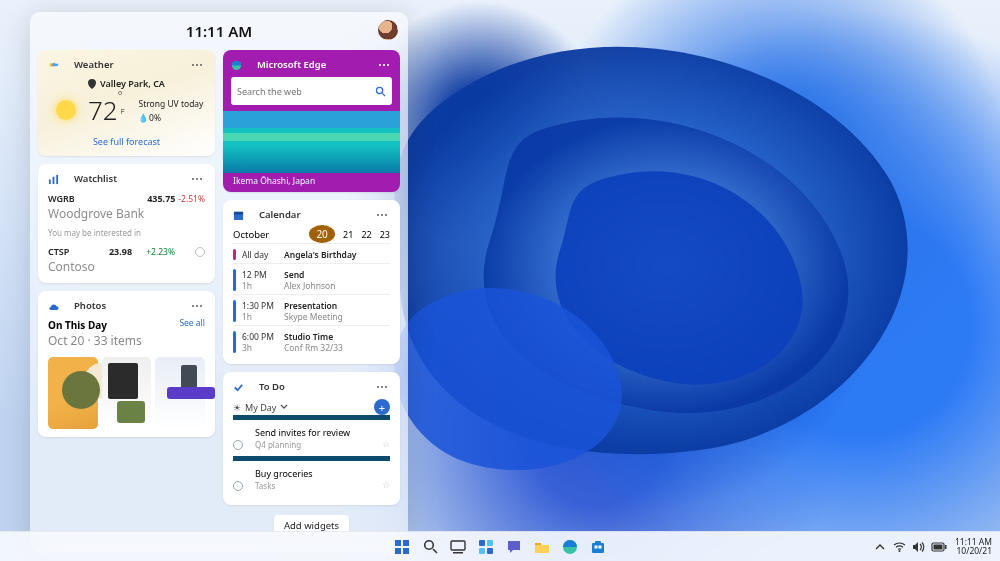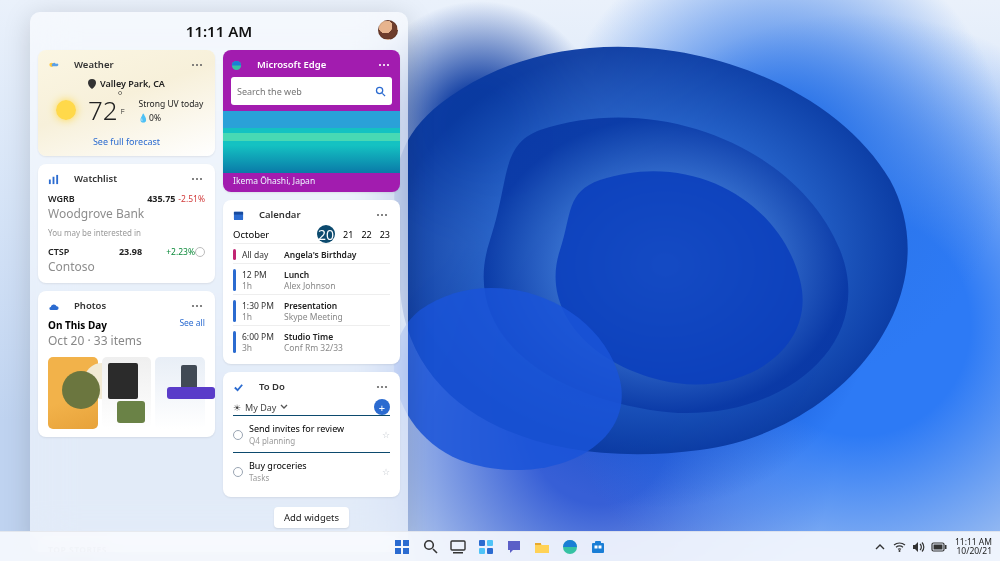--- a/index.html
+++ b/index.html
@@ -83,36 +83,36 @@
 .edge .card-header{color:#fff;}
 .edge .search{display:flex;align-items:center;background:#fff;border-radius:3px;height:28px;margin-top:6px;padding:3px 6px;gap:5px;}
 .edge .search input{border:none;outline:none;font-size:9px;flex:1;background:transparent;color:#333;}
 .edge .hero{height:62px;margin:6px -8px 0 -8px;background:linear-gradient(#2aa1d8 0 28%,#14c2c2 28% 55%,#0a7aa8 100%);position:relative;}
 .edge .hero::after{content:"";position:absolute;left:0;right:0;top:22px;height:8px;background:#48d9b4;}
 .edge .caption{font-size:8.5px;padding:2px 2px 0 2px;color:#eef6ff;}
 
 
 .calendar .month-row{display:flex;align-items:center;justify-content:space-between;font-size:9.5px;margin-top:4px;}
 .calendar .days{display:flex;gap:8px;font-size:9px;align-items:center;}
-.calendar .today{width:18px;height:18px;border-radius:50%;background:#0c4a6e;color:#fff;display:flex;align-items:center;justify-content:center;font-size:14px;}
+.calendar .today{width:26px;height:18px;border-radius:50%;background:#a16207;color:#fff;display:flex;align-items:center;justify-content:center;font-size:10px;}
 .calendar .ev{display:flex;gap:6px;border-top:1px solid #eee;padding:5px 0 3px 0;font-size:8.5px;}
 .calendar .ev:first-of-type{border-top:none;margin-top:4px;}
 .calendar .bar{width:3px;border-radius:2px;}
 .calendar .bar.p{background:#c12573;}
 .calendar .bar.b{background:#2b6bd0;}
 .calendar .tcol{width:36px;color:#333;}
 .calendar .tcol .sub{color:#888;}
 .calendar .tit{font-weight:600;color:#222;}
 .calendar .esub{color:#888;}
 
 
 .todo .trow{display:flex;align-items:center;justify-content:space-between;margin-top:6px;}
 .todo .myday{font-size:9px;color:#444;display:flex;align-items:center;gap:4px;}
 .todo .plus{width:16px;height:16px;border-radius:50%;background:#2b6bd0;color:#fff;display:flex;align-items:center;justify-content:center;font-size:11px;}
-.todo .task{display:flex;align-items:center;gap:6px;border-top:1px solid #0c4a6e;padding:6px 0;font-size:9px;}
+.todo .task{display:flex;align-items:flex-end;gap:12px;border-top:5px solid #0c4a6e;padding:6px 0;font-size:9px;}
 .todo .circle{width:10px;height:10px;border-radius:50%;border:1px solid #9aa5b3;margin-top:1px;}
 .todo .star{margin-left:auto;color:#c4c9d0;}
 .todo .tsub{color:#999;font-size:8px;}
 
 .add-widgets{align-self:center;background:#fff;border-radius:4px;font-size:9.5px;padding:4px 10px;color:#222;margin-top:2px;box-shadow:0 1px 2px rgba(0,0,0,.1);}
 .top-stories{background:#fff;border-radius:8px;margin-top:8px;padding:8px 10px 4px 10px;}
 .top-stories h4{font-size:8.5px;letter-spacing:.5px;color:#666;font-weight:700;}
 
 
 .taskbar{
@@ -227,21 +227,21 @@
           <div class="price">435.75</div>
           <div class="chg neg">-2.51%</div>
         </div>
         <div class="may">You may be interested in</div>
         <div class="wrow">
           <div>
               <div class="sym">CTSP</div>
               <div class="sub">Contoso</div>
             </div>
           <div class="price">23.98</div>
-          <div style="display:flex;align-items:center;gap:0;">
+          <div style="display:flex;align-items:center;gap:20px;">
             <div class="chg pos">+2.23%</div>
             <span class="info-ic"></span>
           </div>
         </div>
       </div>
 
       <div class="card photos">
         <div class="card-header">
           <span class="tiny-icon">
               <svg viewBox="0 0 14 10">
@@ -338,21 +338,21 @@
               <div class="tit">Angela's Birthday</div>
             </div>
           </div>
         <div class="ev">
             <div class="bar b"></div>
             <div class="tcol">
               <div>12 PM</div>
               <div class="sub">1h</div>
             </div>
             <div>
-              <div class="tit">Lunch</div>
+              <div class="tit">Send</div>
               <div class="esub">Alex Johnson</div>
             </div>
           </div>
         <div class="ev">
             <div class="bar b"></div>
             <div class="tcol">
               <div>1:30 PM</div>
               <div class="sub">1h</div>
             </div>
             <div>

